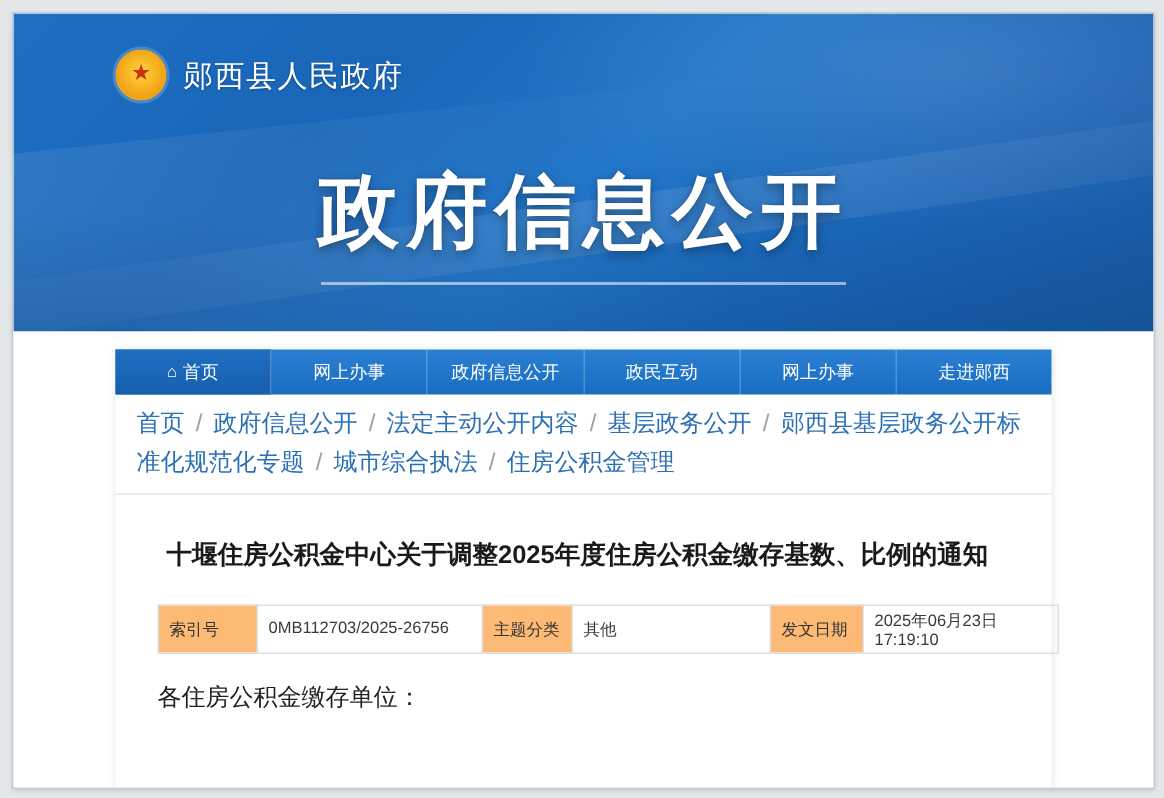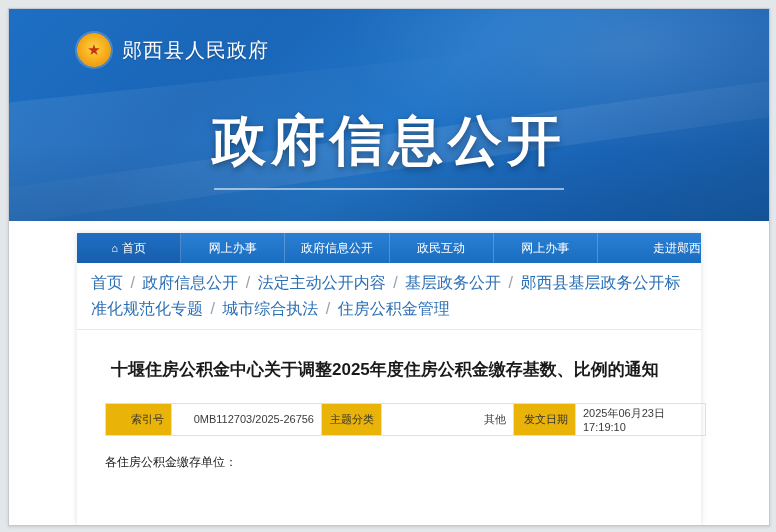--- a/index.html
+++ b/index.html
@@ -158,21 +158,21 @@
     color: #ffffff;
     font-size: 12px;
     display: flex;
     align-items: center;
     justify-content: center;
     gap: 4px;
     border-right: 1px solid rgba(255,255,255,0.22);
     cursor: pointer;
     white-space: nowrap;
   }
-  .navbar .nav-item:last-child { border-right: none; justify-content: flex-end; }
+  .navbar .nav-item:last-child { border-right: none; }
   .navbar .nav-item.active {
     background: linear-gradient(180deg, #1f6ec2 0%, #175fae 100%);
   }
   .home-icon { font-size: 11px; line-height: 1; }
 
   .breadcrumb {
     padding: 7px 14px 6px 14px;
     font-size: 16px;
     color: #555b61;
     line-height: 1.65;
@@ -205,37 +205,37 @@
     color: #333;
     table-layout: fixed;
   }
   table.meta td {
     border: 1px solid #dcdfe3;
     height: 25px;
     padding: 2px 7px;
     vertical-align: middle;
   }
   table.meta td.k {
-    text-align: right;
+    text-align: left;
     color: #333;
-    background: #eab308;
+    background: #fdba74;
   }
   table.meta td.v {
-    text-align: right;
+    text-align: left;
     color: #3a3a3a;
     margin-left: 28px;
   }
   table.meta td.vc {
     text-align: left;
     color: #3a3a3a;
   }
 
   .body-text {
     margin-top: 16px;
-    font-size: 12px;
+    font-size: 16px;
     color: #222;
     line-height: 1.8;
   }
 </style>
 </head>
 <body>
 
 <div class="page">
   <div class="browser">
 

